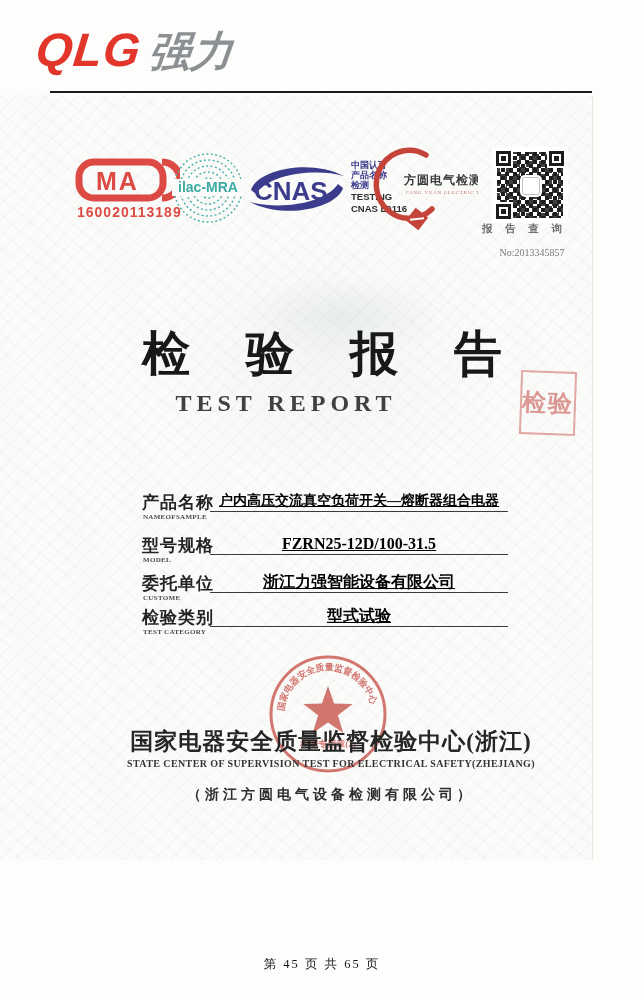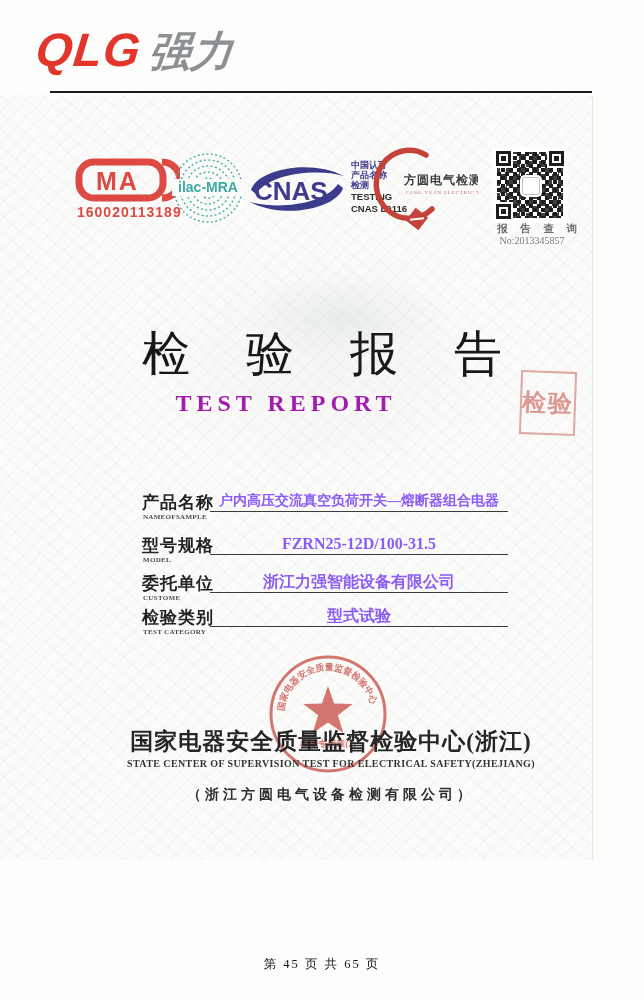--- a/index.html
+++ b/index.html
@@ -34,34 +34,34 @@
   .qr { position:absolute; left:492px; top:147px; width:76px; height:76px; background:#fff; }
   .qr-noise { position:absolute; inset:5px;
     background:
       conic-gradient(#1c1c1c 25%, transparent 0 50%, #1c1c1c 0 75%, transparent 0) 0 0/8px 8px,
       conic-gradient(rgba(28,28,28,.85) 25%, transparent 0 50%, rgba(28,28,28,.85) 0 75%, transparent 0) 3px 2px/13px 13px;
   }
   .qr-f { position:absolute; width:15px; height:15px; border:3px solid #1c1c1c; background:#fff; box-shadow:0 0 0 2px #fff; box-sizing:border-box; }
   .qr-f::after { content:""; position:absolute; inset:2px; background:#1c1c1c; }
   .qr-f.tl { left:4px; top:4px; } .qr-f.tr { right:4px; top:4px; } .qr-f.bl { left:4px; bottom:4px; }
   .qr-c { position:absolute; left:30px; top:30px; width:16px; height:16px; background:#fff; border:1px solid #c9bfbf; border-radius:3px; box-shadow:0 0 0 2px #fff; }
-  .qr-cap { position:absolute; left:482px; top:222px; width:100px; text-align:right; font-size:10.5px; color:#6f6f6f; letter-spacing:5px; font-weight:bold; }
-  .qr-no  { position:absolute; left:482px; top:235px; width:100px; text-align:center; font-size:10px; color:#7a7a7a; }
+  .qr-cap { position:absolute; left:482px; top:222px; width:100px; text-align:left; font-size:10.5px; color:#6f6f6f; letter-spacing:5px; font-weight:bold; }
+  .qr-no  { position:absolute; left:482px; top:247px; width:100px; text-align:center; font-size:10px; color:#7a7a7a; }
 
   
-  .title-cn { position:absolute; left:0; top:322px; width:644px; text-align:center; font-size:48px; font-weight:normal; color:#17181a; letter-spacing:22px; text-indent:22px; }
-  .title-en { position:absolute; left:0; top:390px; width:572px; text-align:center; font-size:24px; font-weight:bold; color:#a21caf; letter-spacing:5px; }
+  .title-cn { position:absolute; left:0; top:322px; width:644px; text-align:center; font-size:48px; font-weight:bold; color:#17181a; letter-spacing:22px; text-indent:22px; }
+  .title-en { position:absolute; left:0; top:390px; width:572px; text-align:center; font-size:24px; font-weight:bold; color:#404040; letter-spacing:5px; }
 
   .side-stamp { position:absolute; left:520px; top:371px; width:52px; height:60px; border:2px solid rgba(201,85,78,.5); transform:rotate(2deg); display:flex; align-items:center; justify-content:center; font-size:24px; font-weight:bold; color:rgba(195,72,64,.55); letter-spacing:2px; }
 
   
   .field { position:absolute; left:142px; width:366px; height:30px; }
   .f-label { position:absolute; left:0; top:0; font-size:17px; font-weight:bold; color:#232323; letter-spacing:1px; white-space:nowrap; }
   .f-line { position:absolute; left:68px; right:0; top:-2px; height:22px; border-bottom:1.5px solid #3b3b3b; text-align:center; }
-  .f-value { font-size:14.5px; font-weight:bold; color:#8b5cf6; white-space:nowrap; line-height:24px; }
+  .f-value { font-size:14.5px; font-weight:bold; color:#000000; white-space:nowrap; line-height:24px;text-decoration:underline; }
   .f-sub { position:absolute; left:1px; top:22px; font-size:7px; font-weight:bold; color:#4c4c4c; letter-spacing:.3px; }
 
   
   .stamp-svg { position:absolute; left:264px; top:650px; opacity:.8; }
   .center-cn { position:absolute; left:0; top:726px; width:662px; text-align:center; font-size:23px; font-weight:bold; color:#262626; letter-spacing:1px; }
   .center-en { position:absolute; left:0; top:758px; width:662px; text-align:center; font-size:10px; font-weight:bold; color:#343434; letter-spacing:.4px; }
   .company   { position:absolute; left:0; top:786px; width:662px; text-align:center; font-size:14px; font-weight:bold; color:#2d2d2d; letter-spacing:4px; }
   .pagenum   { position:absolute; left:0; top:942px; width:644px; text-align:center; font-size:12.5px; color:#141414; letter-spacing:2px;margin-top:14px; }
 </style>
 </head>

